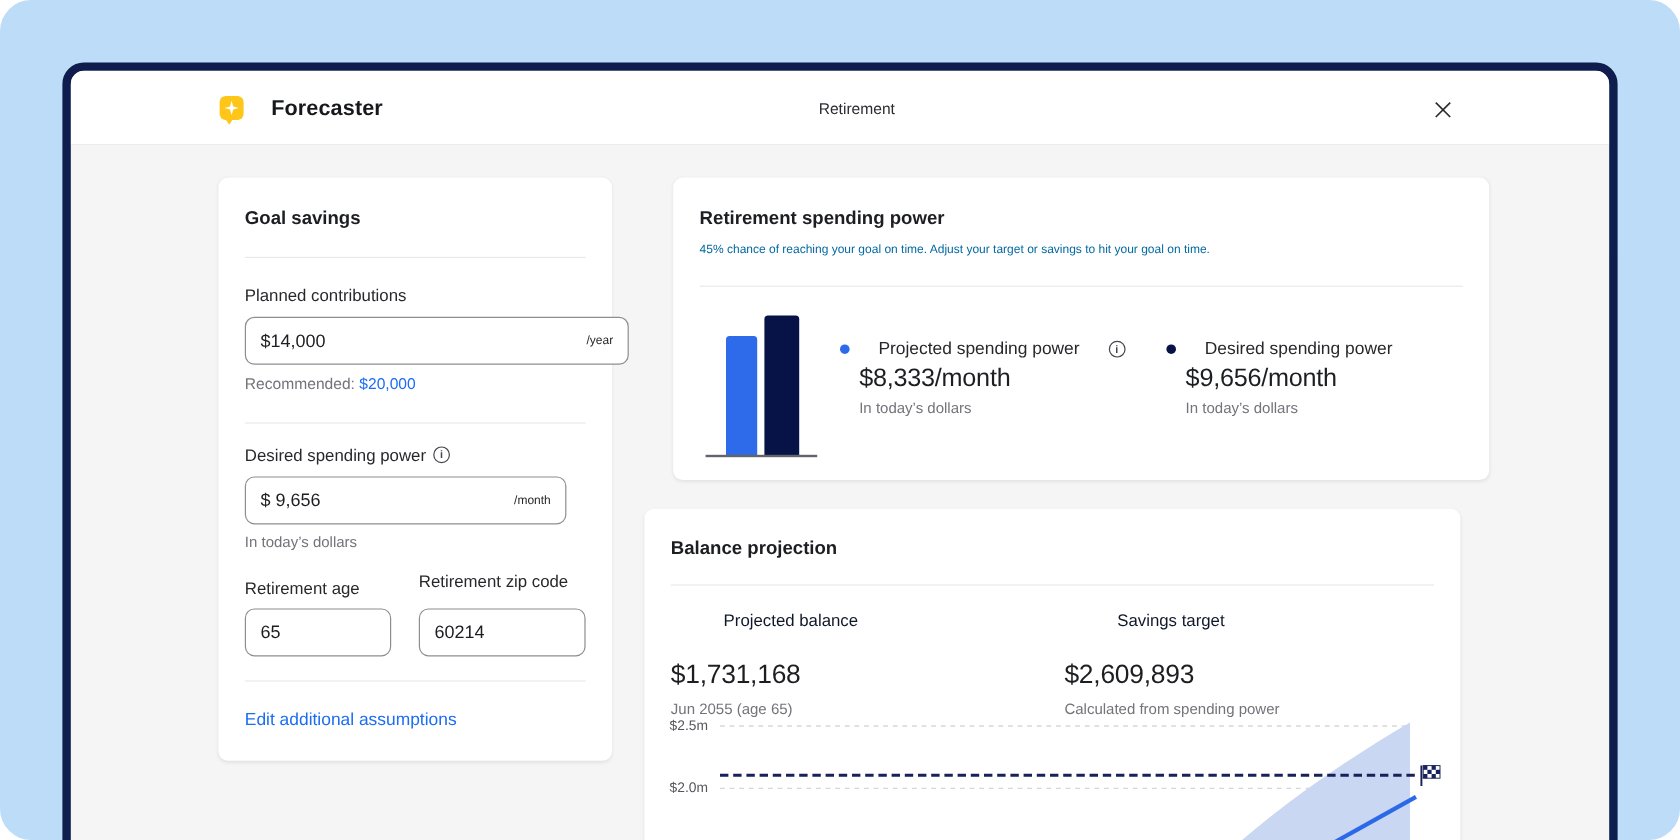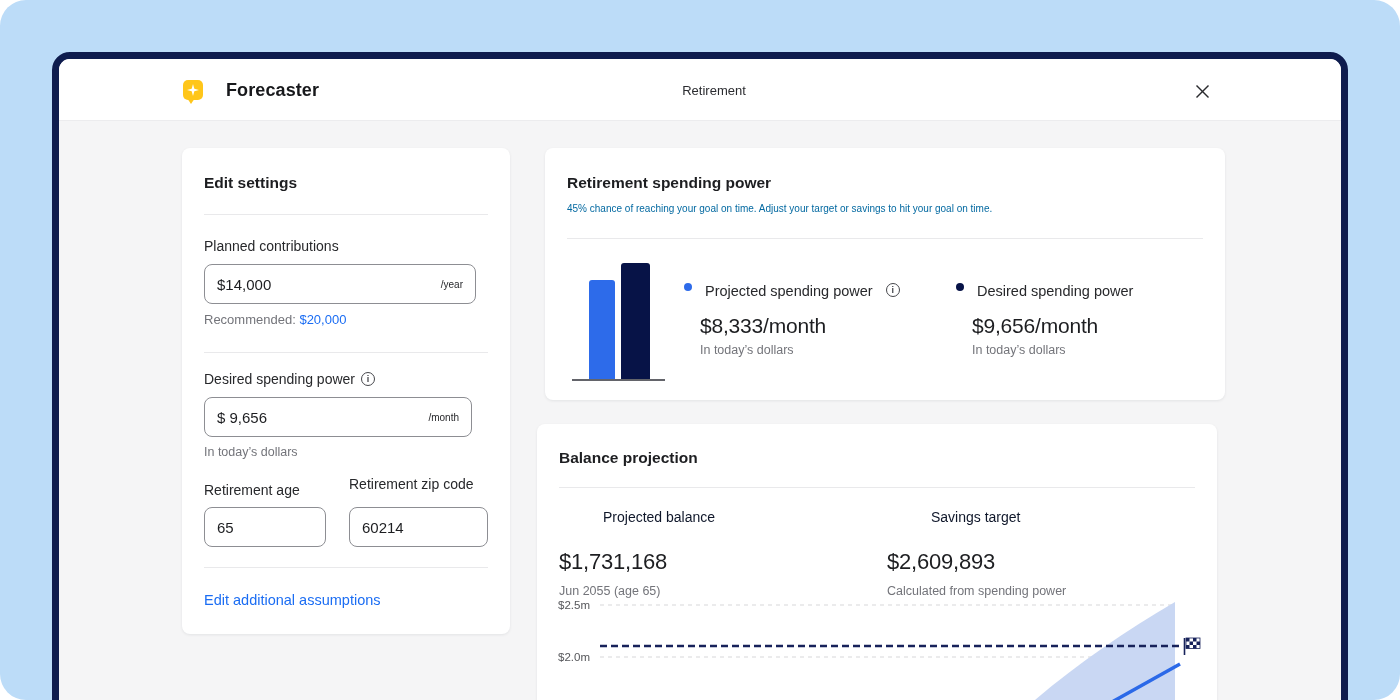--- a/index.html
+++ b/index.html
@@ -25,21 +25,21 @@
   .close-btn { position:absolute; left:1133px; top:22px; width:20px; height:20px; background:none;
                border:none; cursor:pointer; display:flex; align-items:center; justify-content:center; }
 
   
   .card { position:absolute; background:#fff; border-radius:8px; box-shadow:0 1px 3px rgba(16,24,40,.08); }
   .content { position:absolute; left:0; top:62px; width:1282px; height:658px; }
   .card-title { position:absolute; left:22px; top:26px; font-size:15.5px; font-weight:700; color:#1d1e21; }
   .div { position:absolute; left:22px; right:22px; height:1px; background:#e9e9eb; border:none; }
 
   .goal-card  { left:123px; top:27px;  width:328px; height:486px; }
-  .sp-card    { left:486px; top:27px;  width:680px; height:252px;text-decoration:underline; }
+  .sp-card    { left:502px; top:27px;  width:680px; height:252px;text-decoration:underline; }
   .bp-card    { left:478px; top:303px; width:680px; height:420px; }
 
   .field-label { position:absolute; font-size:14px; color:#27282b; display:flex; align-items:center; gap:6px; }
   .inp { position:absolute; height:40px; border:1px solid #8d8e93; border-radius:8px; background:#fff;
          display:flex; align-items:center; padding:0 12px; }
   .inp input { border:none; outline:none; flex:1; min-width:0; font-size:15px; color:#1d1e21;
                font-family:"Liberation Sans", sans-serif; background:transparent; }
   .inp .suffix { font-size:10px; color:#27282b; }
   .helper { position:absolute; font-size:12.5px; color:#73747a; }
   .link { position:absolute; font-size:14.5px; color:#1b6df3; text-decoration:none; cursor:pointer; }
@@ -47,23 +47,23 @@
           align-items:center; justify-content:center; font-size:9px; color:#45464b; font-weight:700; cursor:pointer; }
 
   
   .sp-sub { position:absolute; left:22px; top:55px; font-size:10px; color:#0369a1; }
   .mini-chart { position:absolute; left:0; top:0; }
   .bar { position:absolute; border-radius:3px 3px 0 0; }
   .bar-blue { left:44px; top:132px; width:26px; height:100px; }
   .bar-navy { left:76px; top:115px; width:29px; height:117px; }
   .baseline { position:absolute; left:27px; top:231px; width:93px; height:2px; background:#63646a; }
   .legend { position:absolute; top:135px; }
-  .legend-head { display:flex; gap:13px; font-size:14.5px; color:#27282b; }
+  .legend-head { display:flex; align-items:center; gap:24px; font-size:14.5px; color:#27282b; }
   .dot { width:8px; height:8px; border-radius:50%; flex:none; }
-  .legend-value { margin-top:15px; padding-left:16px; font-size:21px; font-weight:500; color:#1d1e21; letter-spacing:-.2px; }
+  .legend-value { margin-top:5px; padding-left:16px; font-size:21px; font-weight:500; color:#1d1e21; letter-spacing:-.2px; }
   .legend-helper { margin-top:5px; padding-left:16px; font-size:12.5px; color:#73747a; }
 
   
   .stat { position:absolute; top:85px; }
   .stat .s-label { font-size:14px; color:#0f172a;margin-left:44px; }
   .stat .s-value { margin-top:24px; font-size:22px; font-weight:500; color:#1d1e21; letter-spacing:-.2px; }
   .stat .s-helper { margin-top:9px; font-size:12.5px; color:#73747a; }
   .ytick { position:absolute; left:21px; width:34px; text-align:left; font-size:11.5px; color:#55565a; }
   .proj-svg { position:absolute; left:0; top:164px; }
 </style>
@@ -85,25 +85,25 @@
         <svg width="15" height="15" viewBox="0 0 15 15">
           <line x1="1.5" y1="1.5" x2="13.5" y2="13.5" stroke="#2a2b2e" stroke-width="1.4"></line>
           <line x1="13.5" y1="1.5" x2="1.5" y2="13.5" stroke="#2a2b2e" stroke-width="1.4"></line>
         </svg>
       </button>
     </div>
 
     <div class="content">
 
       <div class="card goal-card">
-        <div class="card-title">Edit settings</div>
+        <div class="card-title">Goal savings</div>
         <hr class="div" style="top:66px">
 
         <div class="field-label" style="left:22px; top:90px">Planned contributions</div>
-        <div class="inp" style="left:22px; top:116px; width:272px">
+        <div class="inp" style="left:22px; top:116px; width:320px">
           <input value="$14,000" style="">
           <span class="suffix">/year</span>
         </div>
         <div class="helper" style="left:22px; top:164px; font-size:13px;">
           <span>Recommended:</span>
           <span style="color:#1b6df3; cursor:pointer;">$20,000</span>
         </div>
 
         <hr class="div" style="top:204px">
 

